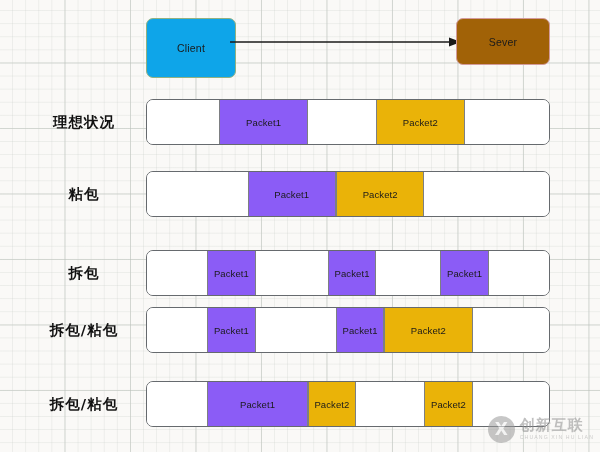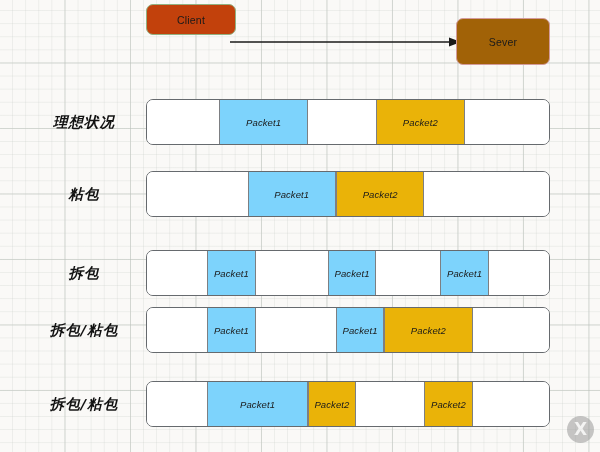--- a/index.html
+++ b/index.html
@@ -45,44 +45,43 @@
     border-radius: 7px;
     border: 1px solid #b0b0b0;
     display: flex;
     align-items: center;
     justify-content: center;
     font-size: 10.5px;
     color: #1a1a1a;
     letter-spacing: .2px;
   }
   #node-client {
-    left: 146px; top: 4px;
-    width: 90px; height: 31px;
-    background: #c2410c;
+    left: 146px; top: 18px;
+    width: 90px; height: 60px;
+    background: #0ea5e9;
     border-color: #92b181;
   }
   #node-server {
     left: 456px; top: 18px;
     width: 94px; height: 47px;
     background: #a16207;
     border-color: #d39b9b;
   }
   #arrow-svg {
     position: absolute;
     left: 230px; top: 30px;
     width: 232px; height: 24px;
   }
 
   
   .scenario-row {
     position: absolute;
     left: 0;
     width: 600px;
     height: 60px;
-    font-style: italic;
   }
   .row-label {
     position: absolute;
     left: 28px;
     top: 0;
     width: 112px;
     height: 46px;
     display: flex;
     align-items: center;
     justify-content: center;
@@ -111,21 +110,21 @@
     display: flex;
     align-items: center;
     justify-content: center;
     font-size: 9.5px;
     color: #1a1a1a;
     letter-spacing: .1px;
     white-space: nowrap;
     overflow: hidden;
   }
   .seg.empty      { background: #ffffff; }
-  .seg.packet1    { background: #7dd3fc; border-left: 1.2px solid #7d7f82; border-right: 1.2px solid #7d7f82; }
+  .seg.packet1    { background: #8b5cf6; border-left: 1.2px solid #7d7f82; border-right: 1.2px solid #7d7f82; }
   .seg.packet2    { background: #eab308; border-left: 1.2px solid #7d7f82; border-right: 1.2px solid #7d7f82; }
   .seg.first      { border-left: none; }
   .seg.last       { border-right: none; }
 
   
   #watermark {
     position: absolute;
     right: 6px;
     bottom: 6px;
     height: 34px;
@@ -233,13 +232,17 @@
         <div class="seg packet2" style="width: 12%;">Packet2</div>
         <div class="seg empty" style="width: 17%;"></div>
         <div class="seg packet2" style="width: 12%;">Packet2</div>
         <div class="seg empty last" style="width: 19%;"></div>
       </div>
     </div>
   </div>
 
 <div id="watermark">
   <div id="watermark-mark">X</div>
+  <div id="watermark-text">
+    <div id="watermark-cn">创新互联</div>
+    <div id="watermark-py">CHUANG XIN HU LIAN</div>
+  </div>
 </div>
 
 </body></html>

